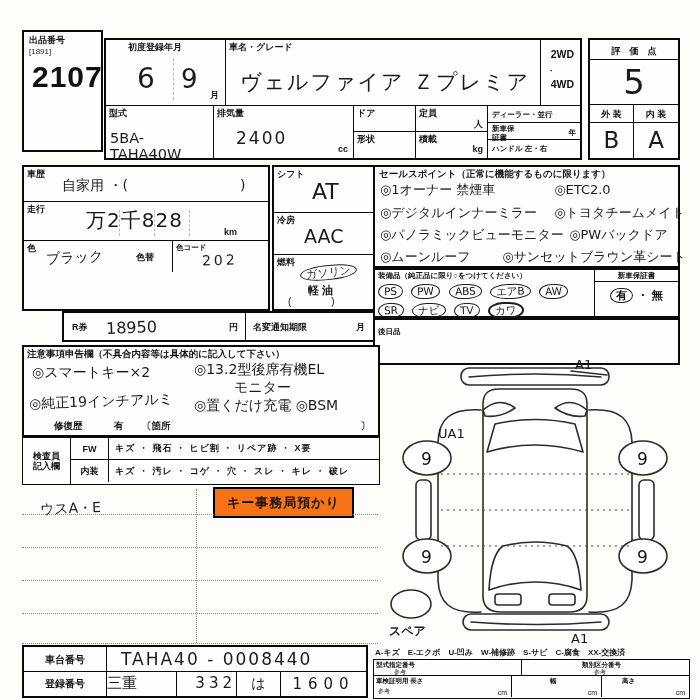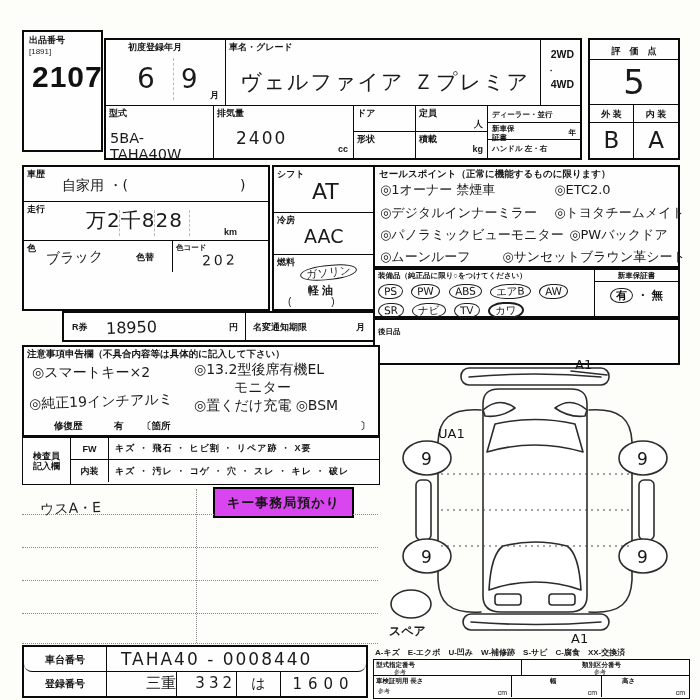--- a/index.html
+++ b/index.html
@@ -8,21 +8,21 @@
   .lbl{font-size:9px;font-weight:700;color:#151515;line-height:10px;}
   .lbl-sm{font-size:7.5px;font-weight:700;color:#151515;line-height:9px;}
   .hw{font-family:"DejaVu Sans",sans-serif;color:#1a1a1a;}
   .abs{position:absolute;}
   .bb{border-bottom:1.5px solid #0a0a0a;box-sizing:border-box;}
   .br{border-right:1.5px solid #0a0a0a;box-sizing:border-box;}
   .row{position:relative;box-sizing:border-box;}
   .circ{display:inline-block;border:1.5px solid #1d1d1d;border-radius:50% / 58%;padding:0 5px;line-height:13px;font-size:10.5px;transform:rotate(-2deg);margin-right:4px;font-family:"DejaVu Sans",sans-serif;}
   .memo-line{position:absolute;left:22px;width:356px;border-bottom:1.6px dotted #8a8a8a;height:0;}
   .vdash{position:absolute;border-left:1px dashed #bdbdbd;}
-  .stamp{position:absolute;border:2.5px solid #000;display:flex;align-items:center;justify-content:center;font:700 13px "Liberation Serif",serif;letter-spacing:1px;color:#141414;background:#d946ef;}
+  .stamp{position:absolute;border:2.5px solid #000;display:flex;align-items:center;justify-content:center;font:700 13px "Liberation Serif",serif;letter-spacing:1px;color:#141414;background:#f97316;}
   svg .ln{fill:none;stroke:#2c2c2c;stroke-width:1.6;stroke-linejoin:round;stroke-linecap:round;}
   svg .fw{fill:#fff;stroke:#2c2c2c;stroke-width:1.6;}
   svg .dot{fill:none;stroke:#4a4a4a;stroke-width:1.2;stroke-dasharray:2 4;}
   svg text.hwT{font-family:"DejaVu Sans",sans-serif;fill:#161616;}
   .legend{position:absolute;font-size:8px;font-weight:700;white-space:nowrap;color:#222;}
   .cell-lbl{position:absolute;top:2px;left:3px;}
 </style>
 </head>
 <body>
 
@@ -293,27 +293,27 @@
     <text class="hwT" x="254" y="107" font-size="17">9</text>
     <text class="hwT" x="38" y="205" font-size="17">9</text>
     <text class="hwT" x="254" y="205" font-size="17">9</text>
     <text class="hwT" x="188" y="285" font-size="13">A1</text>
     <text x="6" y="277" font-size="12" font-weight="bold" font-family="Liberation Sans, sans-serif" fill="#1c1c1c">スペア</text>
   </svg>
 
   <div class="legend" style="left:375px;top:647px;">A-キズ　E-エクボ　U-凹み　W-補修跡　S-サビ　C-腐食　XX-交換済</div>
 
   <div class="box" style="left:22px;top:645px;width:346px;height:53px;">
-    <div class="row bb" style="height:25px;display:flex;align-items:center;border-radius:8px;">
+    <div class="row bb" style="height:25px;display:flex;align-items:center;">
       <span class="lbl br" style="width:83px;height:25px;line-height:25px;text-align:center;font-size:10px;">車台番号</span>
       <span class="hw" style="font-size:17px;letter-spacing:2px;padding-left:14px;">TAHA40 - 0008440</span>
     </div>
     <div class="row" style="height:24px;display:flex;align-items:center;">
       <span class="lbl br" style="width:83px;height:24px;line-height:24px;text-align:center;font-size:10px;">登録番号</span>
-      <span class="hw br" style="width:70px;height:24px;line-height:22px;text-align:right;font-size:15px;">三重</span>
+      <span class="hw br" style="width:70px;height:24px;line-height:22px;text-align:left;font-size:15px;">三重</span>
       <span class="hw br" style="width:60px;height:24px;line-height:22px;text-align:right;font-size:15px;letter-spacing:4px;">332</span>
       <span class="hw br" style="width:44px;height:24px;line-height:22px;text-align:center;font-size:14px;">は</span>
       <span class="hw" style="flex:1;text-align:center;font-size:15px;letter-spacing:6px;">1600</span>
     </div>
   </div>
 
   <div class="box" style="left:373px;top:659px;width:317px;height:40px;border-width:1.5px;">
     <div class="row bb" style="height:16px;display:flex;">
       <div class="row br" style="width:148px;">
         <span class="abs" style="left:2px;top:1px;font-size:6.5px;font-weight:700;">型式指定番号</span>

